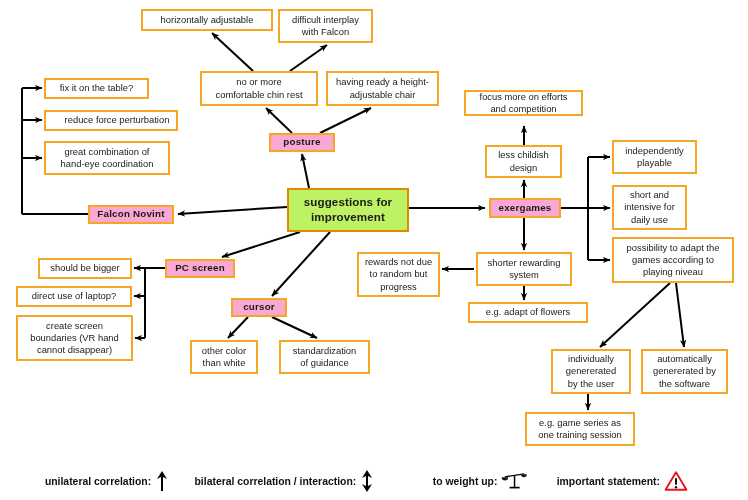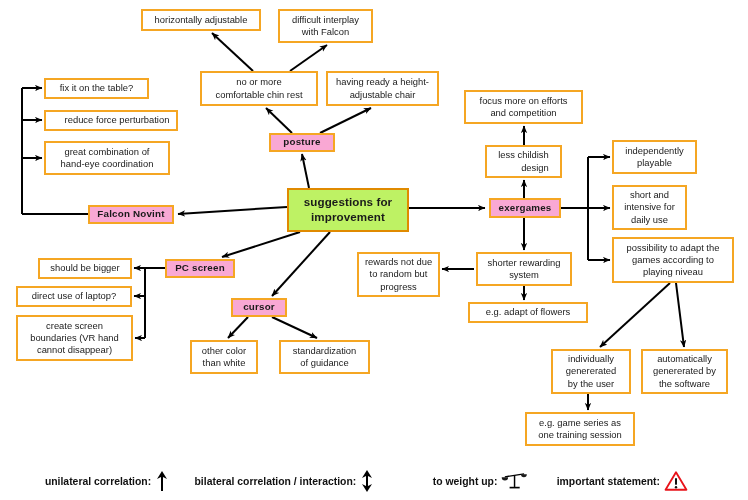--- a/index.html
+++ b/index.html
@@ -166,21 +166,21 @@
       </div>
       <div class="node concept" style="left: 165px; top: 259px; width: 70px; height: 19px;">
         <span style="white-space: pre-line;">PC screen</span>
       </div>
       <div class="node concept" style="left: 231px; top: 298px; width: 56px; height: 19px;">
         <span style="white-space: pre-line;">cursor</span>
       </div>
       <div class="node concept" style="left: 489px; top: 198px; width: 72px; height: 20px;">
         <span style="white-space: pre-line;">exergames</span>
       </div>
-      <div class="node leaf" style="left: 141px; top: 9px; width: 120px; height: 22px;">
+      <div class="node leaf" style="left: 141px; top: 9px; width: 132px; height: 22px;">
         <span style="white-space: pre-line;">horizontally adjustable</span>
       </div>
       <div class="node leaf" style="left: 278px; top: 9px; width: 95px; height: 34px;">
         <span style="white-space: pre-line;">difficult interplay
 with Falcon</span>
       </div>
       <div class="node leaf" style="left: 200px; top: 71px; width: 118px; height: 35px;">
         <span style="white-space: pre-line;">no or more
 comfortable chin rest</span>
       </div>
@@ -210,26 +210,26 @@
 cannot disappear)</span>
       </div>
       <div class="node leaf" style="left: 190px; top: 340px; width: 68px; height: 34px;">
         <span style="white-space: pre-line;">other color
 than white</span>
       </div>
       <div class="node leaf" style="left: 279px; top: 340px; width: 91px; height: 34px;">
         <span style="white-space: pre-line;">standardization
 of guidance</span>
       </div>
-      <div class="node leaf" style="left: 464px; top: 90px; width: 119px; height: 34px;">
+      <div class="node leaf" style="left: 464px; top: 90px; width: 119px; height: 26px;">
         <span style="white-space: pre-line;">focus more on efforts
 and competition</span>
       </div>
       <div class="node leaf" style="left: 485px; top: 145px; width: 77px; height: 33px;">
-        <span style="white-space: pre-line; text-align: right;">less childish
+        <span style="white-space: pre-line;">less childish
 design</span>
       </div>
       <div class="node leaf" style="left: 612px; top: 140px; width: 85px; height: 34px;">
         <span style="white-space: pre-line;">independently
 playable</span>
       </div>
       <div class="node leaf" style="left: 612px; top: 185px; width: 75px; height: 45px;">
         <span style="white-space: pre-line;">short and
 intensive for
 daily use</span>

